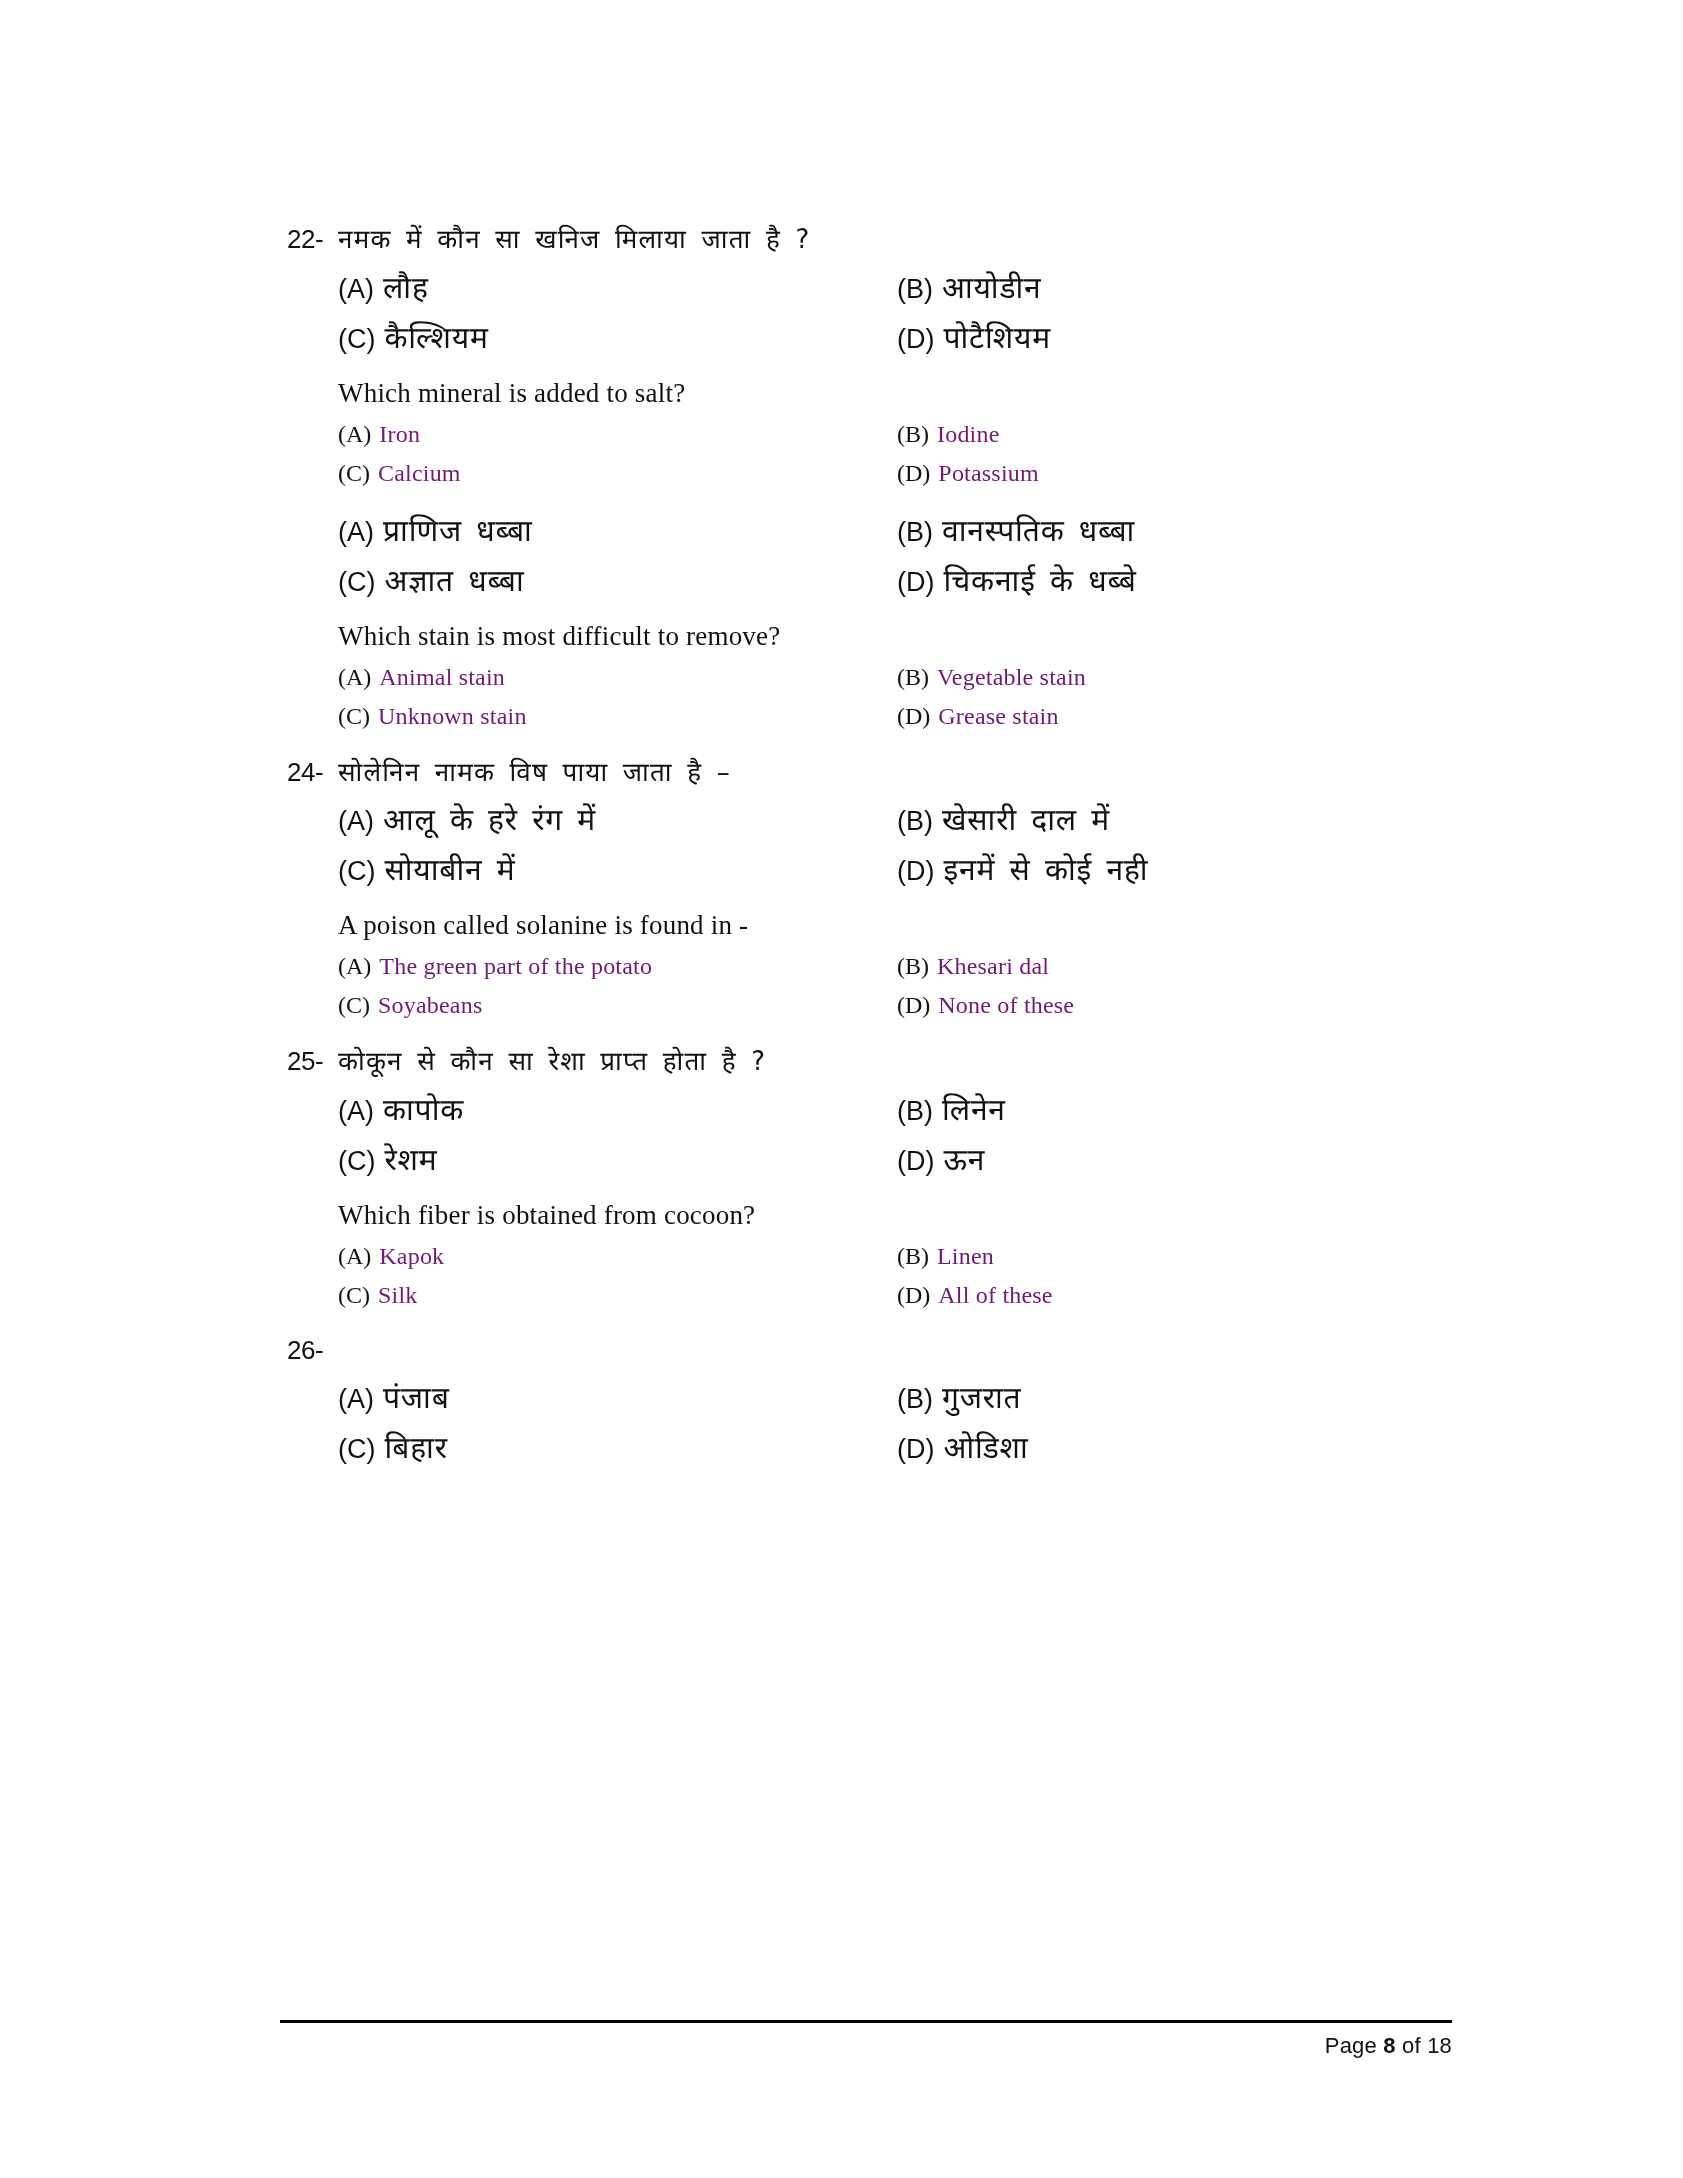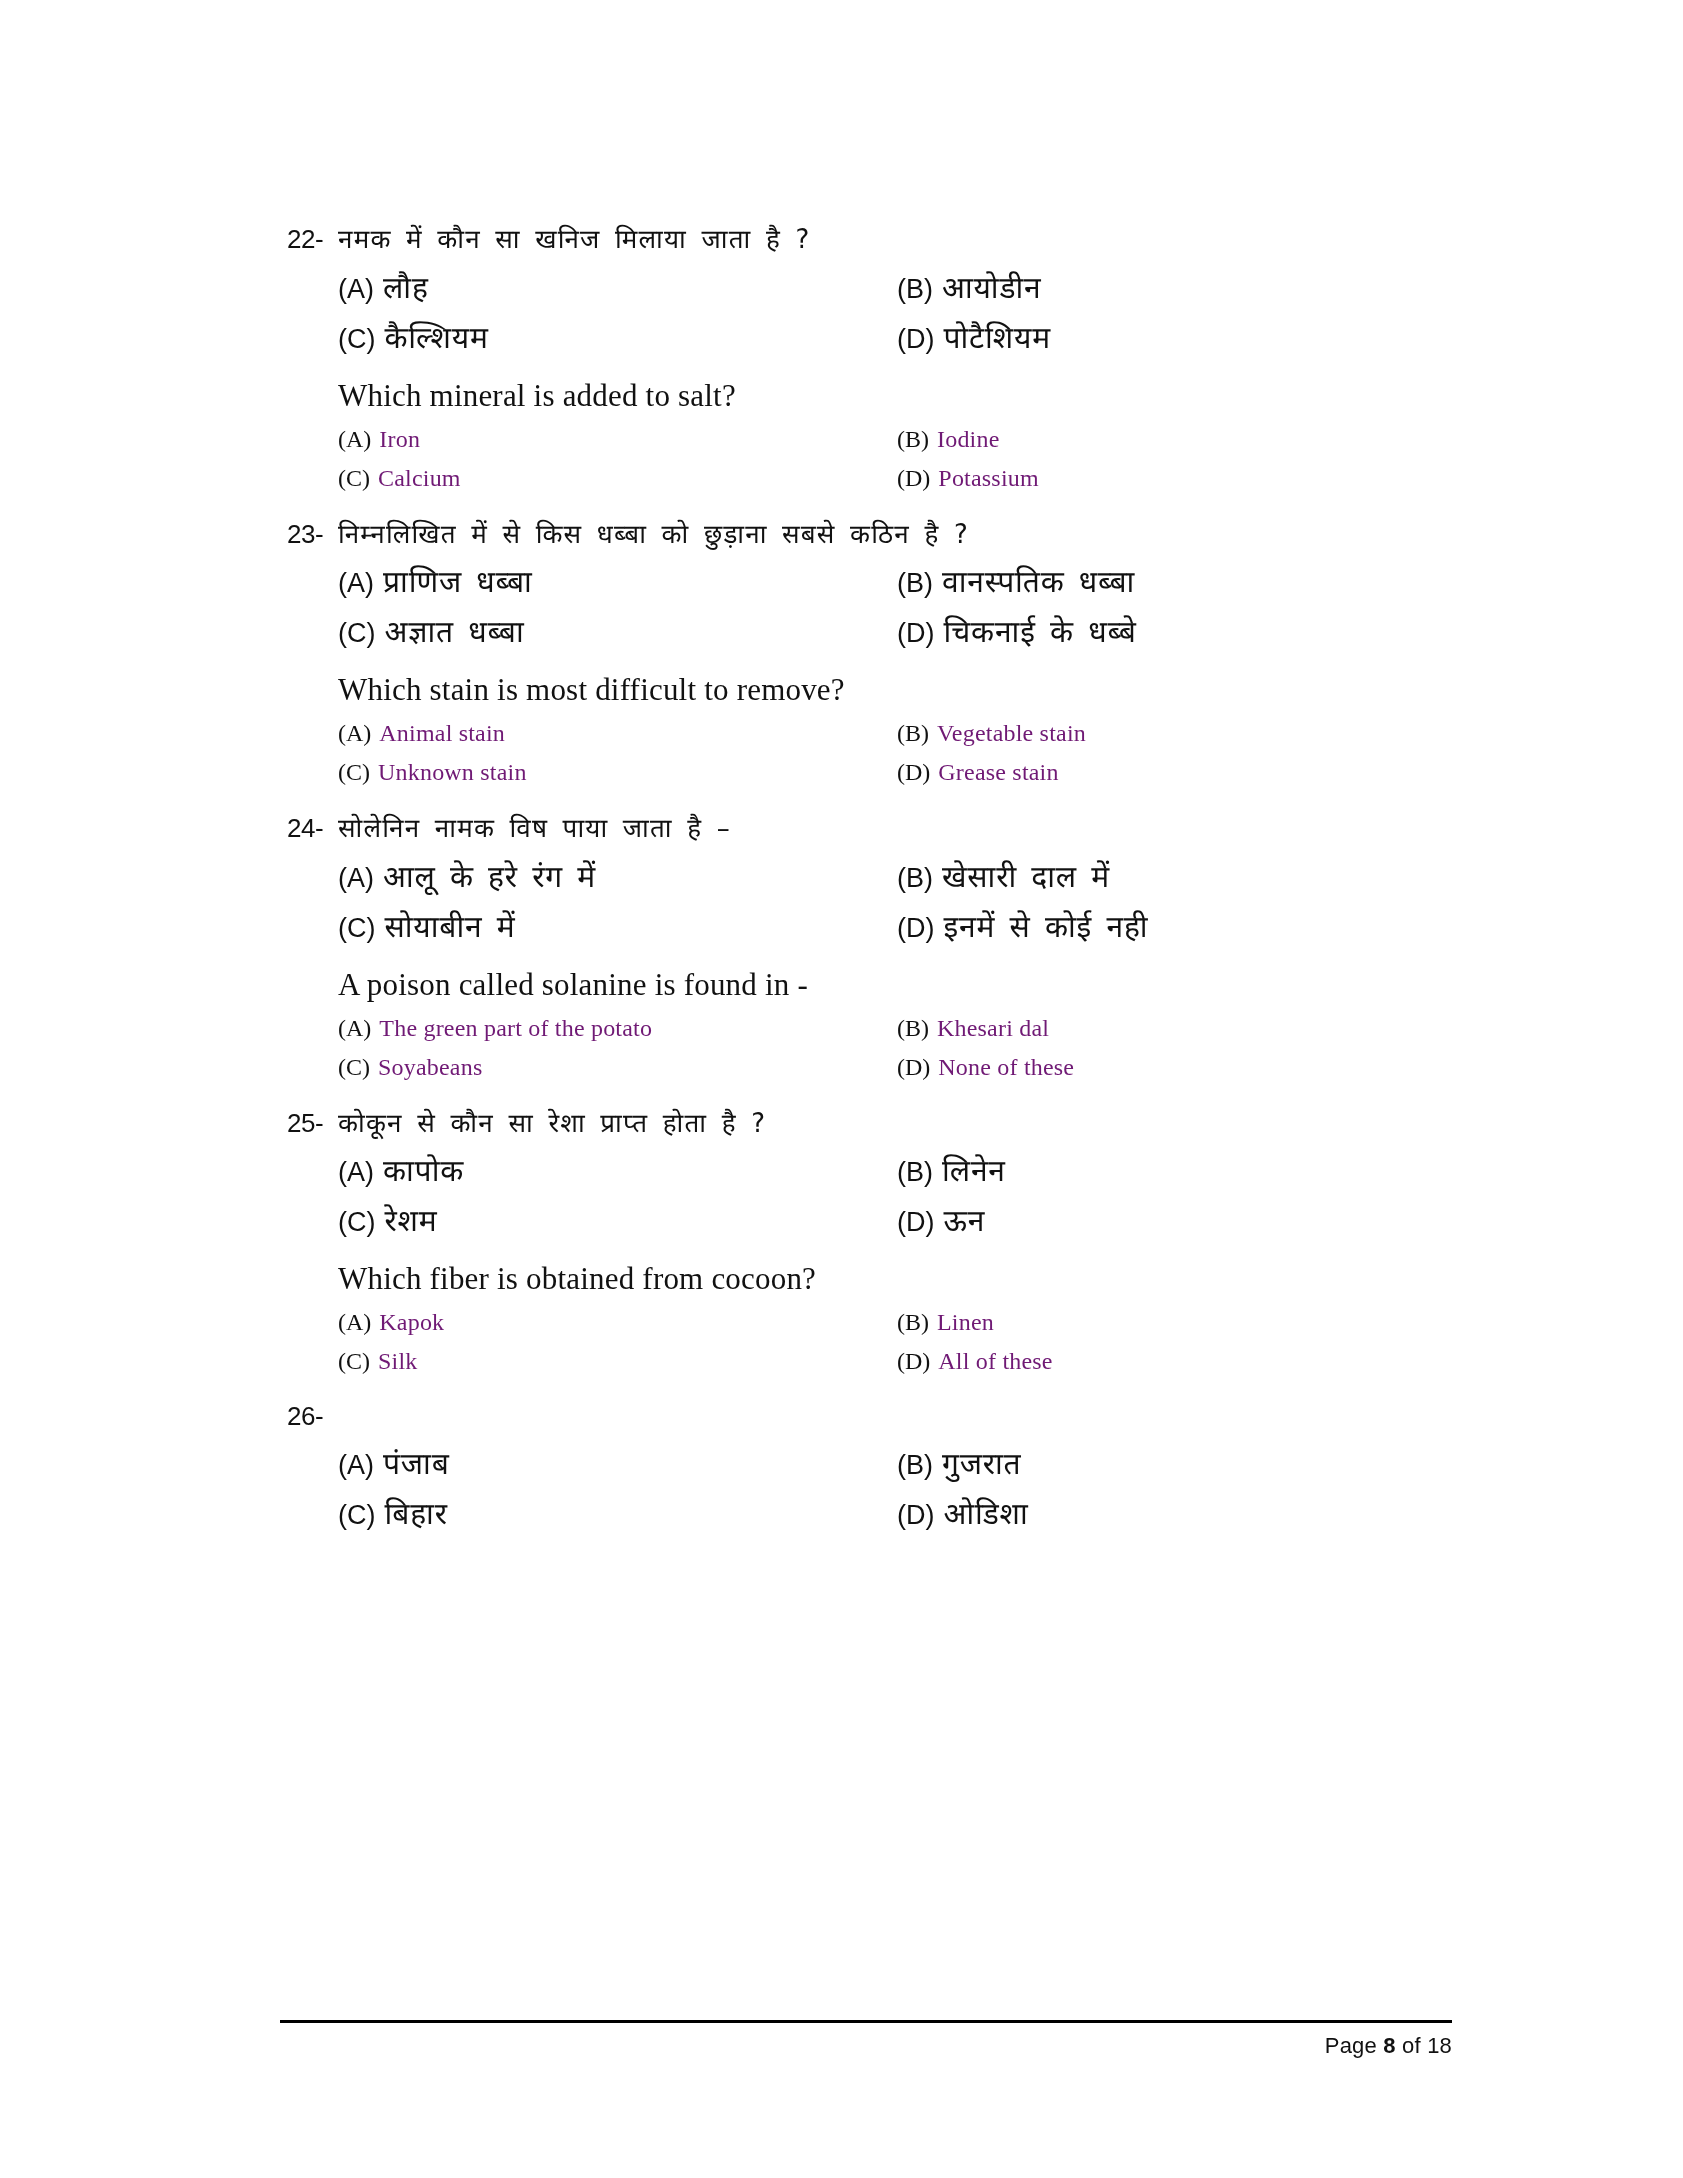--- a/index.html
+++ b/index.html
@@ -91,21 +91,21 @@
     font-size: 30px;
     letter-spacing: 0.8px;
     word-spacing: 4px;
     color: #111;
     line-height: 1.2;
   }
 
   
   .q-eng {
     font-family: "Liberation Serif", serif;
-    font-size: 31px;
+    font-size: 27px;
     color: #111;
     padding-left: 51px;
     margin-top: 22px;
     margin-bottom: 4px;
     letter-spacing: 0.2px;
   }
 
   
   .opt-row.eng {
     margin-top: 12px;
@@ -196,24 +196,20 @@
           <span class="opt-text">Calcium</span>
         </div>
         <div class="opt-col">
           <span class="opt-label">(D)</span>
           <span class="opt-text">Potassium</span>
         </div>
       </div>
     </div>
 
     <div class="q-block">
-      <div class="q-head">
-        <span class="q-num">23-</span>
-        <span class="q-hindi">निम्नलिखित में से किस धब्बा को छुड़ाना सबसे कठिन है ?</span>
-      </div>
       <div class="opt-row hin">
         <div class="opt-col">
           <span class="opt-label">(A)</span>
           <span class="opt-text">प्राणिज धब्बा</span>
         </div>
         <div class="opt-col">
           <span class="opt-label">(B)</span>
           <span class="opt-text">वानस्पतिक धब्बा</span>
         </div>
       </div>

